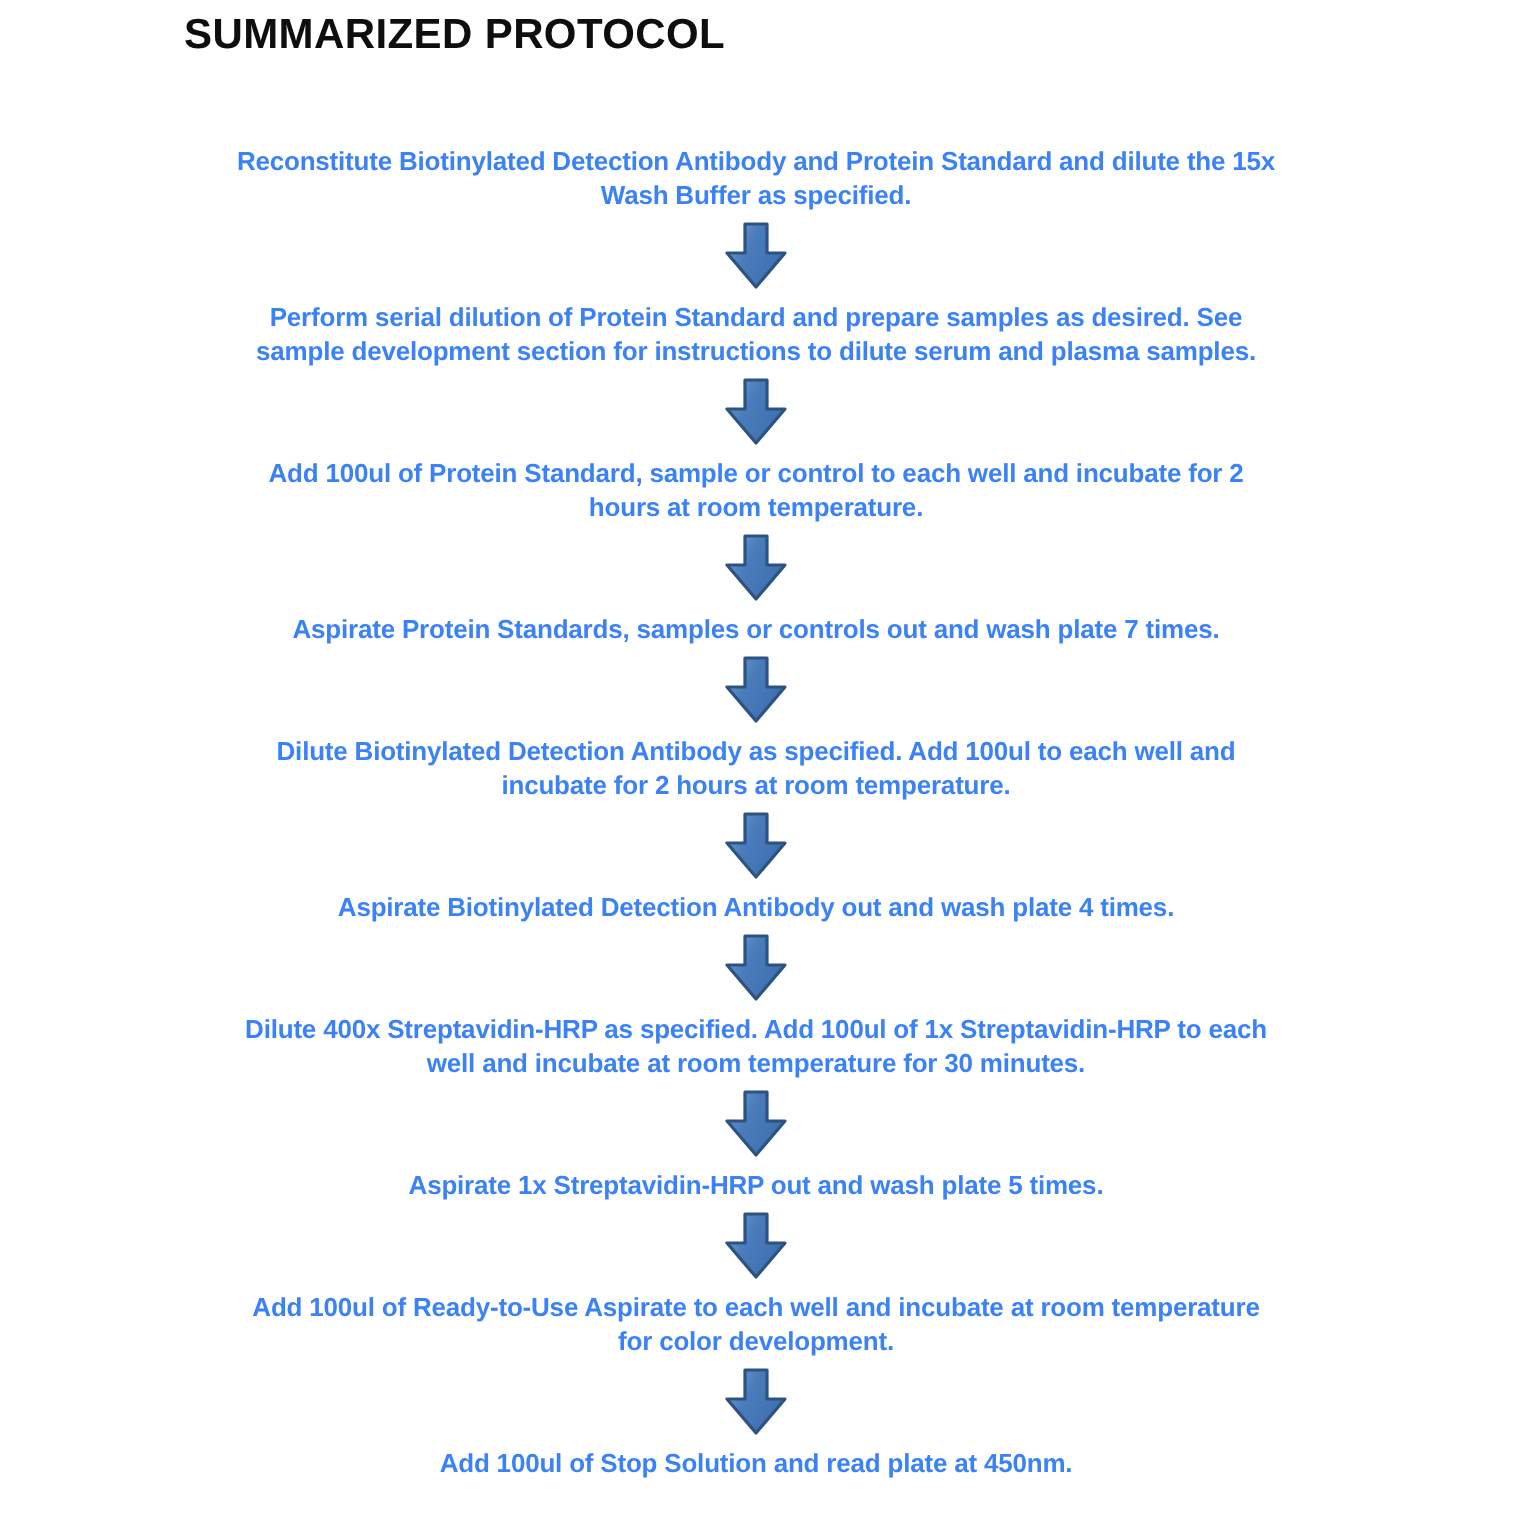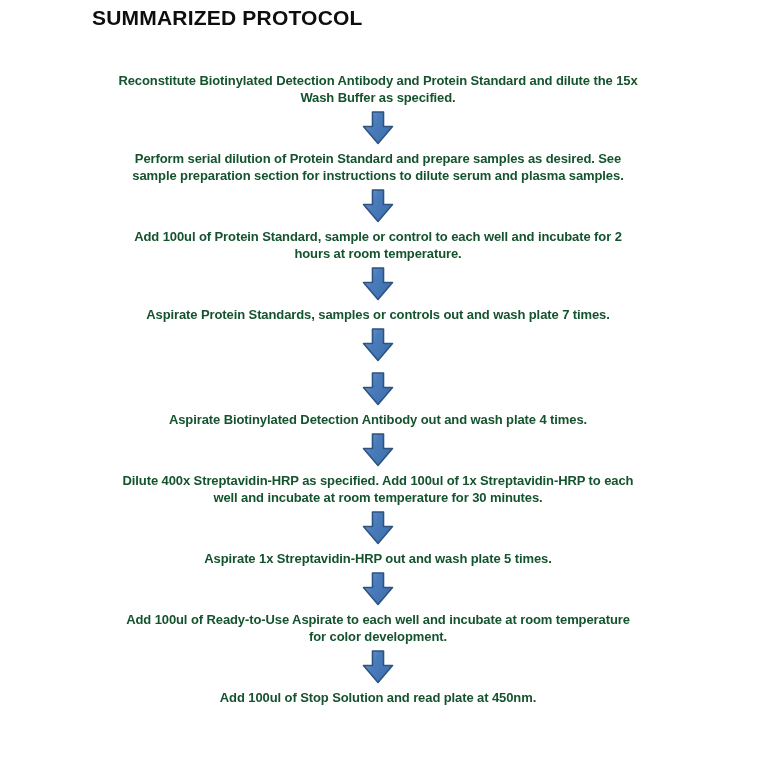--- a/index.html
+++ b/index.html
@@ -34,21 +34,21 @@
     display: flex;
     flex-direction: column;
     align-items: center;
   }
   .step {
     margin: 0;
     font-size: 13px;
     font-weight: 700;
     line-height: 17px;
     letter-spacing: -0.1px;
-    color: #14532d;
+    color: #3b82f6;
     text-align: center;
     white-space: pre-line;
   }
   .arrow {
     display: block;
     margin: 5px 0;
     flex: 0 0 auto;
   }
   .defs-holder {
     position: absolute;
@@ -76,39 +76,41 @@
   <div class="flow">
 
     <p class="step">Reconstitute Biotinylated Detection Antibody and Protein Standard and dilute the 15x
 Wash Buffer as specified.</p>
 
     <svg class="arrow" width="32" height="34" viewBox="0 0 32 34">
       <polygon points="10.5,1 21.5,1 21.5,15.5 30.5,15.5 16,32.5 1.5,15.5 10.5,15.5" fill="url(#arrowGrad)" stroke="#2d5380" stroke-width="1.6" stroke-linejoin="round"></polygon>
     </svg>
 
     <p class="step">Perform serial dilution of Protein Standard and prepare samples as desired. See
-sample preparation section for instructions to dilute serum and plasma samples.</p>
+sample development section for instructions to dilute serum and plasma samples.</p>
 
     <svg class="arrow" width="32" height="34" viewBox="0 0 32 34">
       <polygon points="10.5,1 21.5,1 21.5,15.5 30.5,15.5 16,32.5 1.5,15.5 10.5,15.5" fill="url(#arrowGrad)" stroke="#2d5380" stroke-width="1.6" stroke-linejoin="round"></polygon>
     </svg>
 
     <p class="step">Add 100ul of Protein Standard, sample or control to each well and incubate for 2
 hours at room temperature.</p>
 
     <svg class="arrow" width="32" height="34" viewBox="0 0 32 34">
       <polygon points="10.5,1 21.5,1 21.5,15.5 30.5,15.5 16,32.5 1.5,15.5 10.5,15.5" fill="url(#arrowGrad)" stroke="#2d5380" stroke-width="1.6" stroke-linejoin="round"></polygon>
     </svg>
 
     <p class="step">Aspirate Protein Standards, samples or controls out and wash plate 7 times.</p>
 
     <svg class="arrow" width="32" height="34" viewBox="0 0 32 34">
       <polygon points="10.5,1 21.5,1 21.5,15.5 30.5,15.5 16,32.5 1.5,15.5 10.5,15.5" fill="url(#arrowGrad)" stroke="#2d5380" stroke-width="1.6" stroke-linejoin="round"></polygon>
     </svg>
 
+    <p class="step">Dilute Biotinylated Detection Antibody as specified. Add 100ul to each well and
+incubate for 2 hours at room temperature.</p>
 
     <svg class="arrow" width="32" height="34" viewBox="0 0 32 34">
       <polygon points="10.5,1 21.5,1 21.5,15.5 30.5,15.5 16,32.5 1.5,15.5 10.5,15.5" fill="url(#arrowGrad)" stroke="#2d5380" stroke-width="1.6" stroke-linejoin="round"></polygon>
     </svg>
 
     <p class="step">Aspirate Biotinylated Detection Antibody out and wash plate 4 times.</p>
 
     <svg class="arrow" width="32" height="34" viewBox="0 0 32 34">
       <polygon points="10.5,1 21.5,1 21.5,15.5 30.5,15.5 16,32.5 1.5,15.5 10.5,15.5" fill="url(#arrowGrad)" stroke="#2d5380" stroke-width="1.6" stroke-linejoin="round"></polygon>
     </svg>

